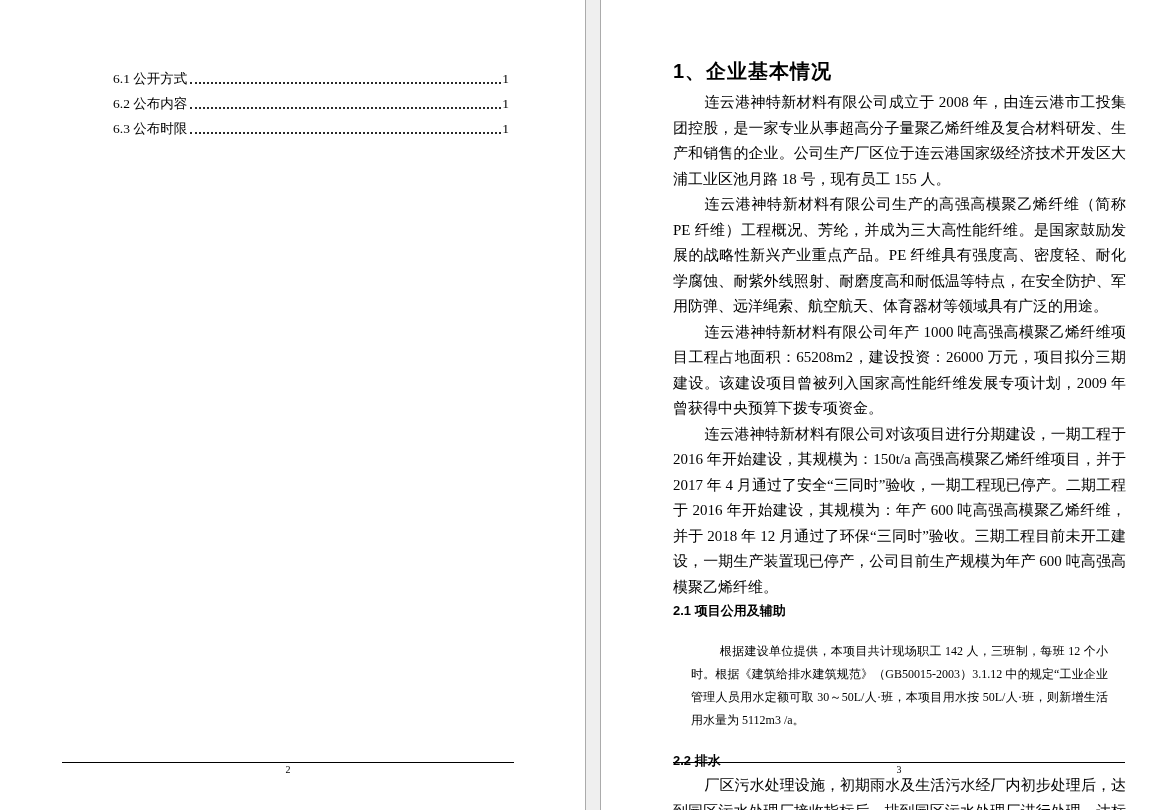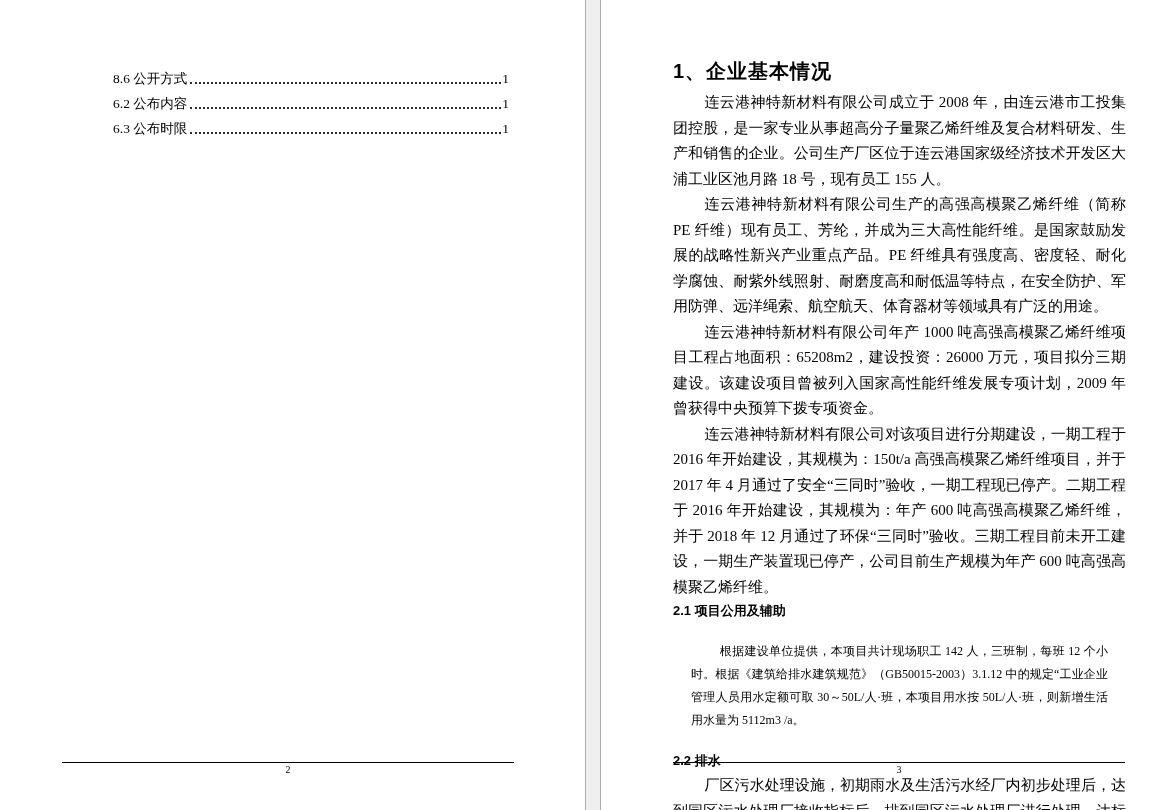--- a/index.html
+++ b/index.html
@@ -99,21 +99,21 @@
 </style>
 </head>
 <body>
 
 <div class="viewer">
 
   <div class="page page-left">
 
     <div class="toc">
       <div class="toc-row">
-        <span class="toc-label">8.6 公开方式</span>
+        <span class="toc-label">6.1 公开方式</span>
         <span class="toc-dots"></span>
         <span class="toc-page">1</span>
       </div>
       <div class="toc-row">
         <span class="toc-label">6.2 公布内容</span>
         <span class="toc-dots"></span>
         <span class="toc-page">1</span>
       </div>
       <div class="toc-row">
         <span class="toc-label">6.3 公布时限</span>
@@ -127,21 +127,21 @@
     </div>
   </div>
 
   <div class="page-gap"></div>
 
   <div class="page page-right">
 
     <div class="content">
       <h1 class="blk-h1">1、企业基本情况</h1>
       <p class="blk-p">连云港神特新材料有限公司成立于 2008 年，由连云港市工投集团控股，是一家专业从事超高分子量聚乙烯纤维及复合材料研发、生产和销售的企业。公司生产厂区位于连云港国家级经济技术开发区大浦工业区池月路 18 号，现有员工 155 人。</p>
-      <p class="blk-p">连云港神特新材料有限公司生产的高强高模聚乙烯纤维（简称 PE 纤维）现有员工、芳纶，并成为三大高性能纤维。是国家鼓励发展的战略性新兴产业重点产品。PE 纤维具有强度高、密度轻、耐化学腐蚀、耐紫外线照射、耐磨度高和耐低温等特点，在安全防护、军用防弹、远洋绳索、航空航天、体育器材等领域具有广泛的用途。</p>
+      <p class="blk-p">连云港神特新材料有限公司生产的高强高模聚乙烯纤维（简称 PE 纤维）工程概况、芳纶，并成为三大高性能纤维。是国家鼓励发展的战略性新兴产业重点产品。PE 纤维具有强度高、密度轻、耐化学腐蚀、耐紫外线照射、耐磨度高和耐低温等特点，在安全防护、军用防弹、远洋绳索、航空航天、体育器材等领域具有广泛的用途。</p>
       <p class="blk-p">连云港神特新材料有限公司年产 1000 吨高强高模聚乙烯纤维项目工程占地面积：65208m2，建设投资：26000 万元，项目拟分三期建设。该建设项目曾被列入国家高性能纤维发展专项计划，2009 年曾获得中央预算下拨专项资金。</p>
       <p class="blk-p">连云港神特新材料有限公司对该项目进行分期建设，一期工程于 2016 年开始建设，其规模为：150t/a 高强高模聚乙烯纤维项目，并于 2017 年 4 月通过了安全“三同时”验收，一期工程现已停产。二期工程于 2016 年开始建设，其规模为：年产 600 吨高强高模聚乙烯纤维，并于 2018 年 12 月通过了环保“三同时”验收。三期工程目前未开工建设，一期生产装置现已停产，公司目前生产规模为年产 600 吨高强高模聚乙烯纤维。</p>
       <h2 class="blk-h2">2.1 项目公用及辅助</h2>
       <p class="blk-p blk-p-tight">根据建设单位提供，本项目共计现场职工 142 人，三班制，每班 12 个小时。根据《建筑给排水建筑规范》（GB50015-2003）3.1.12 中的规定“工业企业管理人员用水定额可取 30～50L/人·班，本项目用水按 50L/人·班，则新增生活用水量为 5112m3 /a。</p>
       <h2 class="blk-h2">2.2 排水</h2>
       <p class="blk-p blk-p-last">厂区污水处理设施，初期雨水及生活污水经厂内初步处理后，达到园区污水处理厂接收指标后，排到园区污水处理厂进行处理，达标排放。</p>
     </div>
 
     <div class="footer footer-right">
       <span>3</span>

